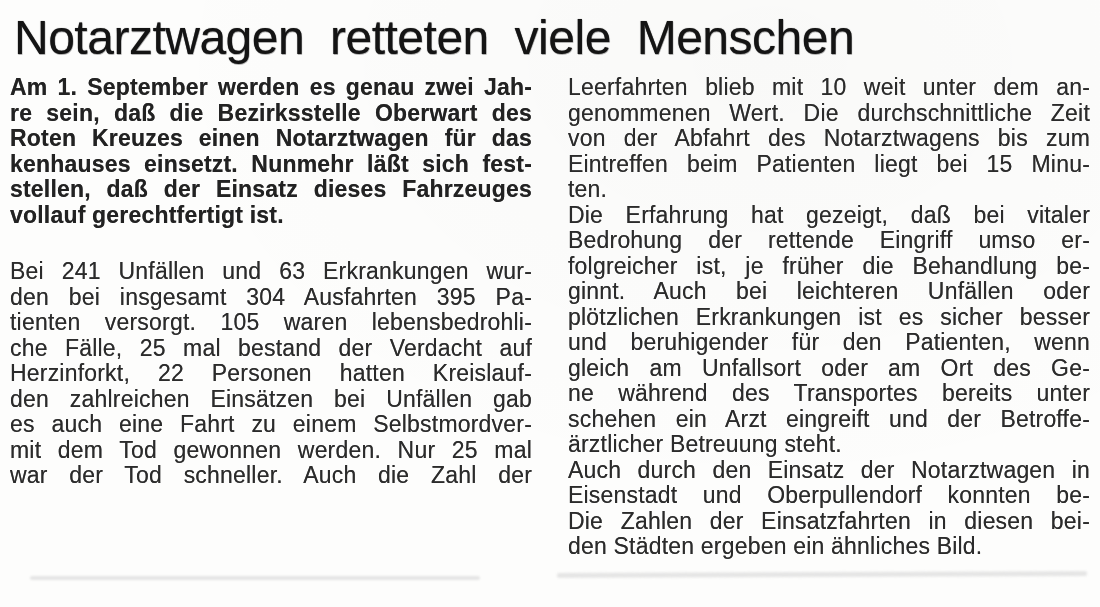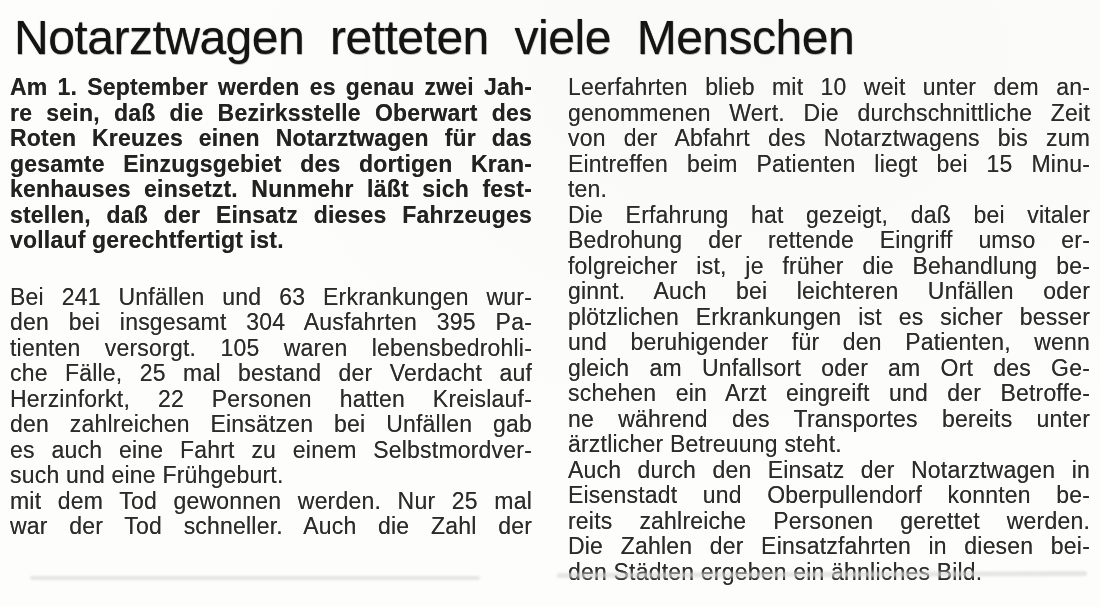--- a/index.html
+++ b/index.html
@@ -71,34 +71,32 @@
 
 <div class="page">
   <h1 class="headline">Notarztwagen retteten viele Menschen</h1>
 
   <div class="columns">
     <div class="col">
         <div class="para bold">
           <div class="line">Am 1. September werden es genau zwei Jah-</div>
           <div class="line">re sein, daß die Bezirksstelle Oberwart des</div>
           <div class="line">Roten Kreuzes einen Notarztwagen für das</div>
-          <div class="line">gesamte Einzugsgebiet des dortigen Kran-</div>
           <div class="line">kenhauses einsetzt. Nunmehr läßt sich fest-</div>
           <div class="line">stellen, daß der Einsatz dieses Fahrzeuges</div>
           <div class="line last">vollauf gerechtfertigt ist.</div>
         </div>
         <div class="para gap">
           <div class="line">Bei 241 Unfällen und 63 Erkrankungen wur-</div>
           <div class="line">den bei insgesamt 304 Ausfahrten 395 Pa-</div>
           <div class="line">tienten versorgt. 105 waren lebensbedrohli-</div>
           <div class="line">che Fälle, 25 mal bestand der Verdacht auf</div>
           <div class="line">Herzinforkt, 22 Personen hatten Kreislauf-</div>
           <div class="line">den zahlreichen Einsätzen bei Unfällen gab</div>
           <div class="line">es auch eine Fahrt zu einem Selbstmordver-</div>
-          <div class="line last">such und eine Frühgeburt.</div>
         </div>
         <div class="para">
           <div class="line">mit dem Tod gewonnen werden. Nur 25 mal</div>
           <div class="line">war der Tod schneller. Auch die Zahl der</div>
         </div>
       </div>
     <div class="col">
         <div class="para">
           <div class="line">Leerfahrten blieb mit 10 weit unter dem an-</div>
           <div class="line">genommenen Wert. Die durchschnittliche Zeit</div>
@@ -107,28 +105,27 @@
           <div class="line last">ten.</div>
         </div>
         <div class="para">
           <div class="line">Die Erfahrung hat gezeigt, daß bei vitaler</div>
           <div class="line">Bedrohung der rettende Eingriff umso er-</div>
           <div class="line">folgreicher ist, je früher die Behandlung be-</div>
           <div class="line">ginnt. Auch bei leichteren Unfällen oder</div>
           <div class="line">plötzlichen Erkrankungen ist es sicher besser</div>
           <div class="line">und beruhigender für den Patienten, wenn</div>
           <div class="line">gleich am Unfallsort oder am Ort des Ge-</div>
+          <div class="line">ne während des Transportes bereits unter</div>
           <div class="line">schehen ein Arzt eingreift und der Betroffe-</div>
-          <div class="line">ne während des Transportes bereits unter</div>
           <div class="line last">ärztlicher Betreuung steht.</div>
         </div>
         <div class="para">
           <div class="line">Auch durch den Einsatz der Notarztwagen in</div>
           <div class="line">Eisenstadt und Oberpullendorf konnten be-</div>
-          <div class="line">reits zahlreiche Personen gerettet werden.</div>
           <div class="line">Die Zahlen der Einsatzfahrten in diesen bei-</div>
           <div class="line last">den Städten ergeben ein ähnliches Bild.</div>
         </div>
       </div>
   </div>
 
   <div class="smudge smudge-left"></div>
   <div class="smudge smudge-right"></div>
 </div>
 

